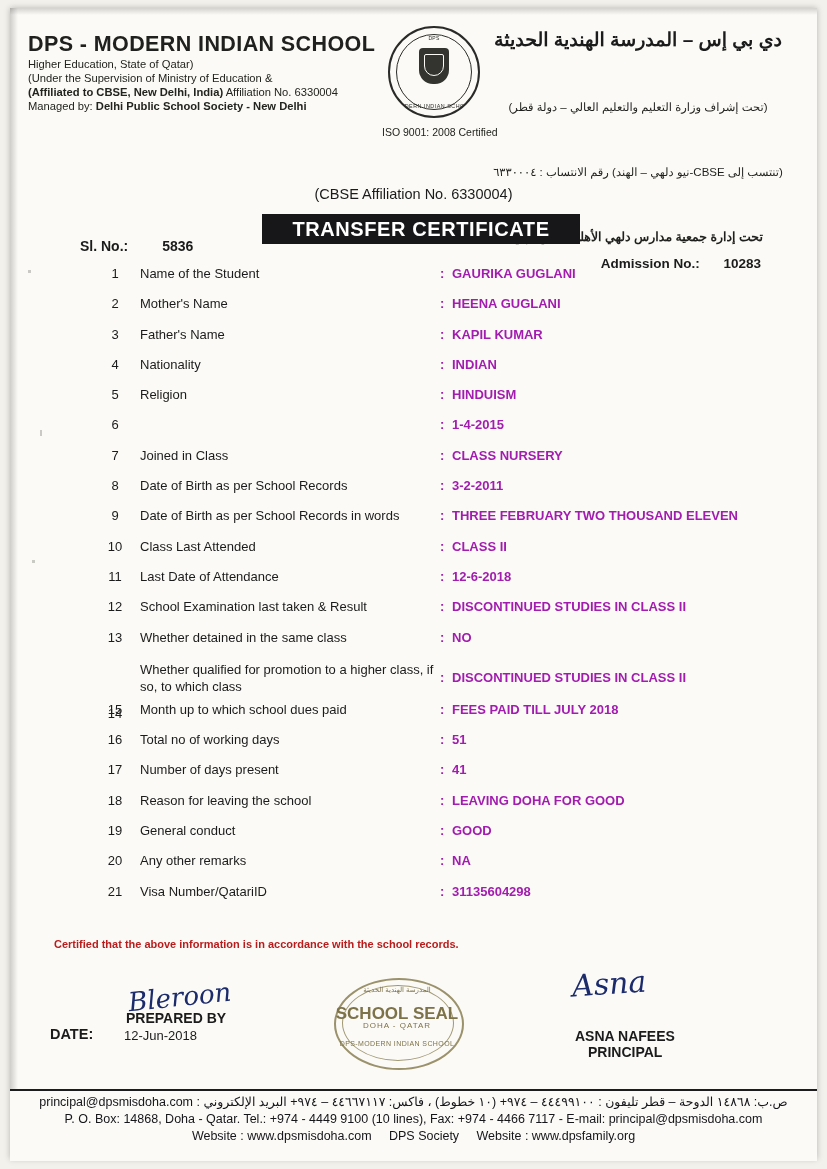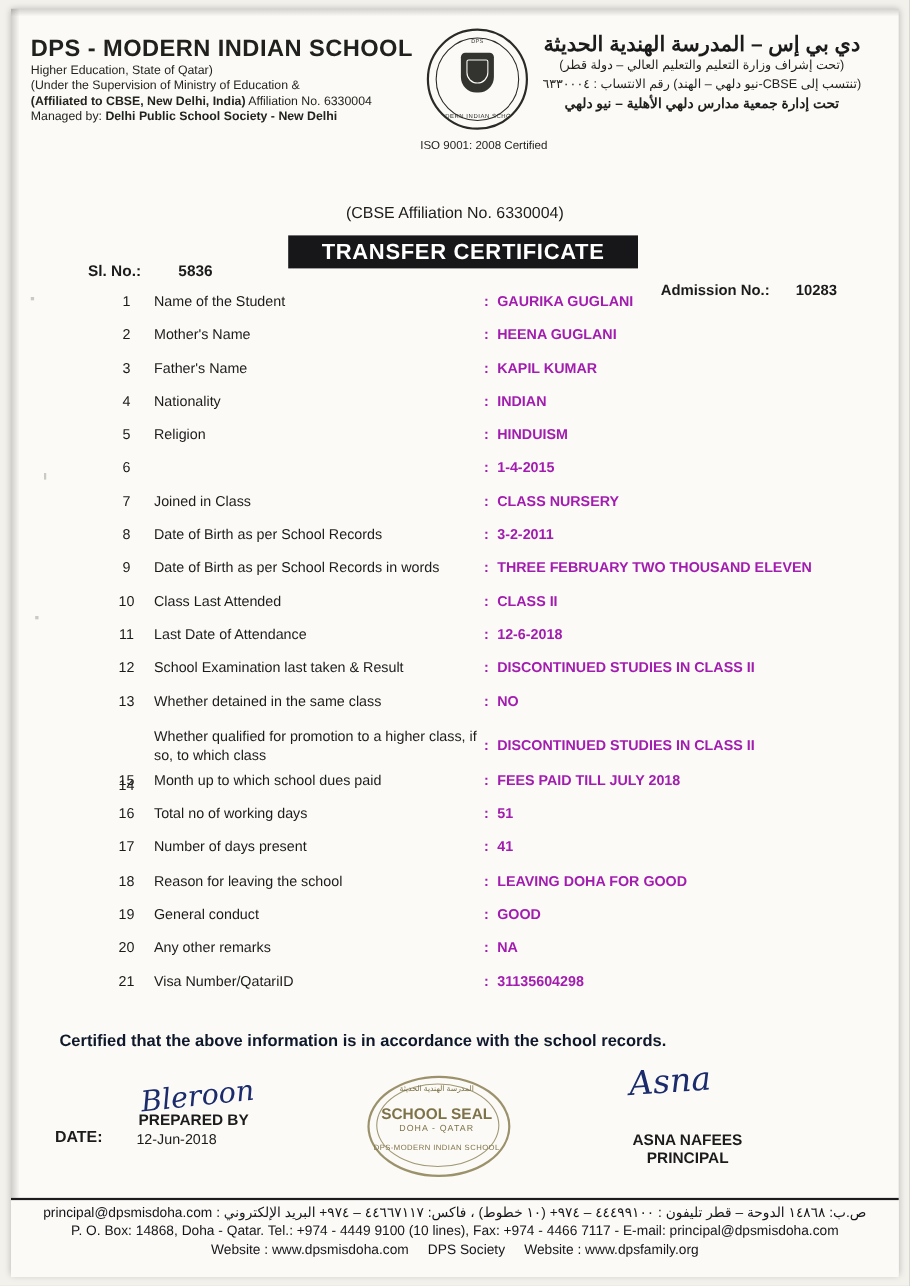--- a/index.html
+++ b/index.html
@@ -93,21 +93,21 @@
     font-size: 10.5px; margin-top: 8px; color: #23231f; white-space: nowrap;
   }
   .header-right {
     position: absolute; right: 4px; top: 2px; width: 320px;
     text-align: center; direction: rtl;
   }
   .ar-title {
     font-size: 19px; font-weight: bold; color: #1b1b1b;
   }
   .ar-line {
-    font-size: 11.5px; line-height: 17px; color: #1f1f1d;
+    font-size: 11.5px; line-height: 17px; color: #1f1f1d; margin-top: 48px;
   }
   .ar-bold { font-weight: bold; font-size: 12.5px; }
 
   
   .affil {
     position: absolute; top: 186px; left: 0; width: 827px;
     text-align: center; font-size: 14.5px; color: #1b1b1b;
   }
   .tc-banner {
     position: absolute; top: 214px; left: 262px;
@@ -154,21 +154,21 @@
   }
   .row .val .colon { display: inline-block; width: 12px; font-weight: bold; }
   .row.two-line { height: 42px; }
   .row.two-line .lbl { line-height: 17px; top: 1px; }
   .row.two-line .num { top: 9px; margin-top: 37px; }
   .row.two-line .val { top: 10px; }
 
   
   .certify {
     position: absolute; top: 938px; left: 54px;
-    font-size: 15px; font-weight: bold; color: #0f172a;
+    font-size: 11px; font-weight: bold; color: #b91c1c;
   }
   .prepared {
     position: absolute; top: 1010px; left: 126px;
     font-size: 14px; font-weight: bold;
   }
   .date-lbl {
     position: absolute; top: 1026px; left: 50px;
     font-size: 14.5px; font-weight: bold;
   }
   .date-val {
@@ -194,21 +194,21 @@
     border: 2px solid #8a7f52; border-radius: 50%;
     opacity: .85;
   }
   .seal .ring2 {
     position: absolute; left: 8px; top: 7px; width: 110px; height: 74px;
     border: 1px solid #8a7f52; border-radius: 50%;
     opacity: .8;
   }
   .seal .t1 {
     position: absolute; top: 26px; left: 0; width: 126px;
-    text-align: center; font-size: 14px; font-weight: bold; color: #7d7248;
+    text-align: center; font-size: 17px; font-weight: bold; color: #7d7248;
   }
   .seal .t2 {
     position: absolute; top: 43px; left: 0; width: 126px;
     text-align: center; font-size: 8px; color: #7d7248; letter-spacing: 1px;
   }
   .seal .t3 {
     position: absolute; top: 62px; left: 0; width: 126px;
     text-align: center; font-size: 7px; color: #7d7248; letter-spacing: .4px;
   }
   .seal .t0 {

